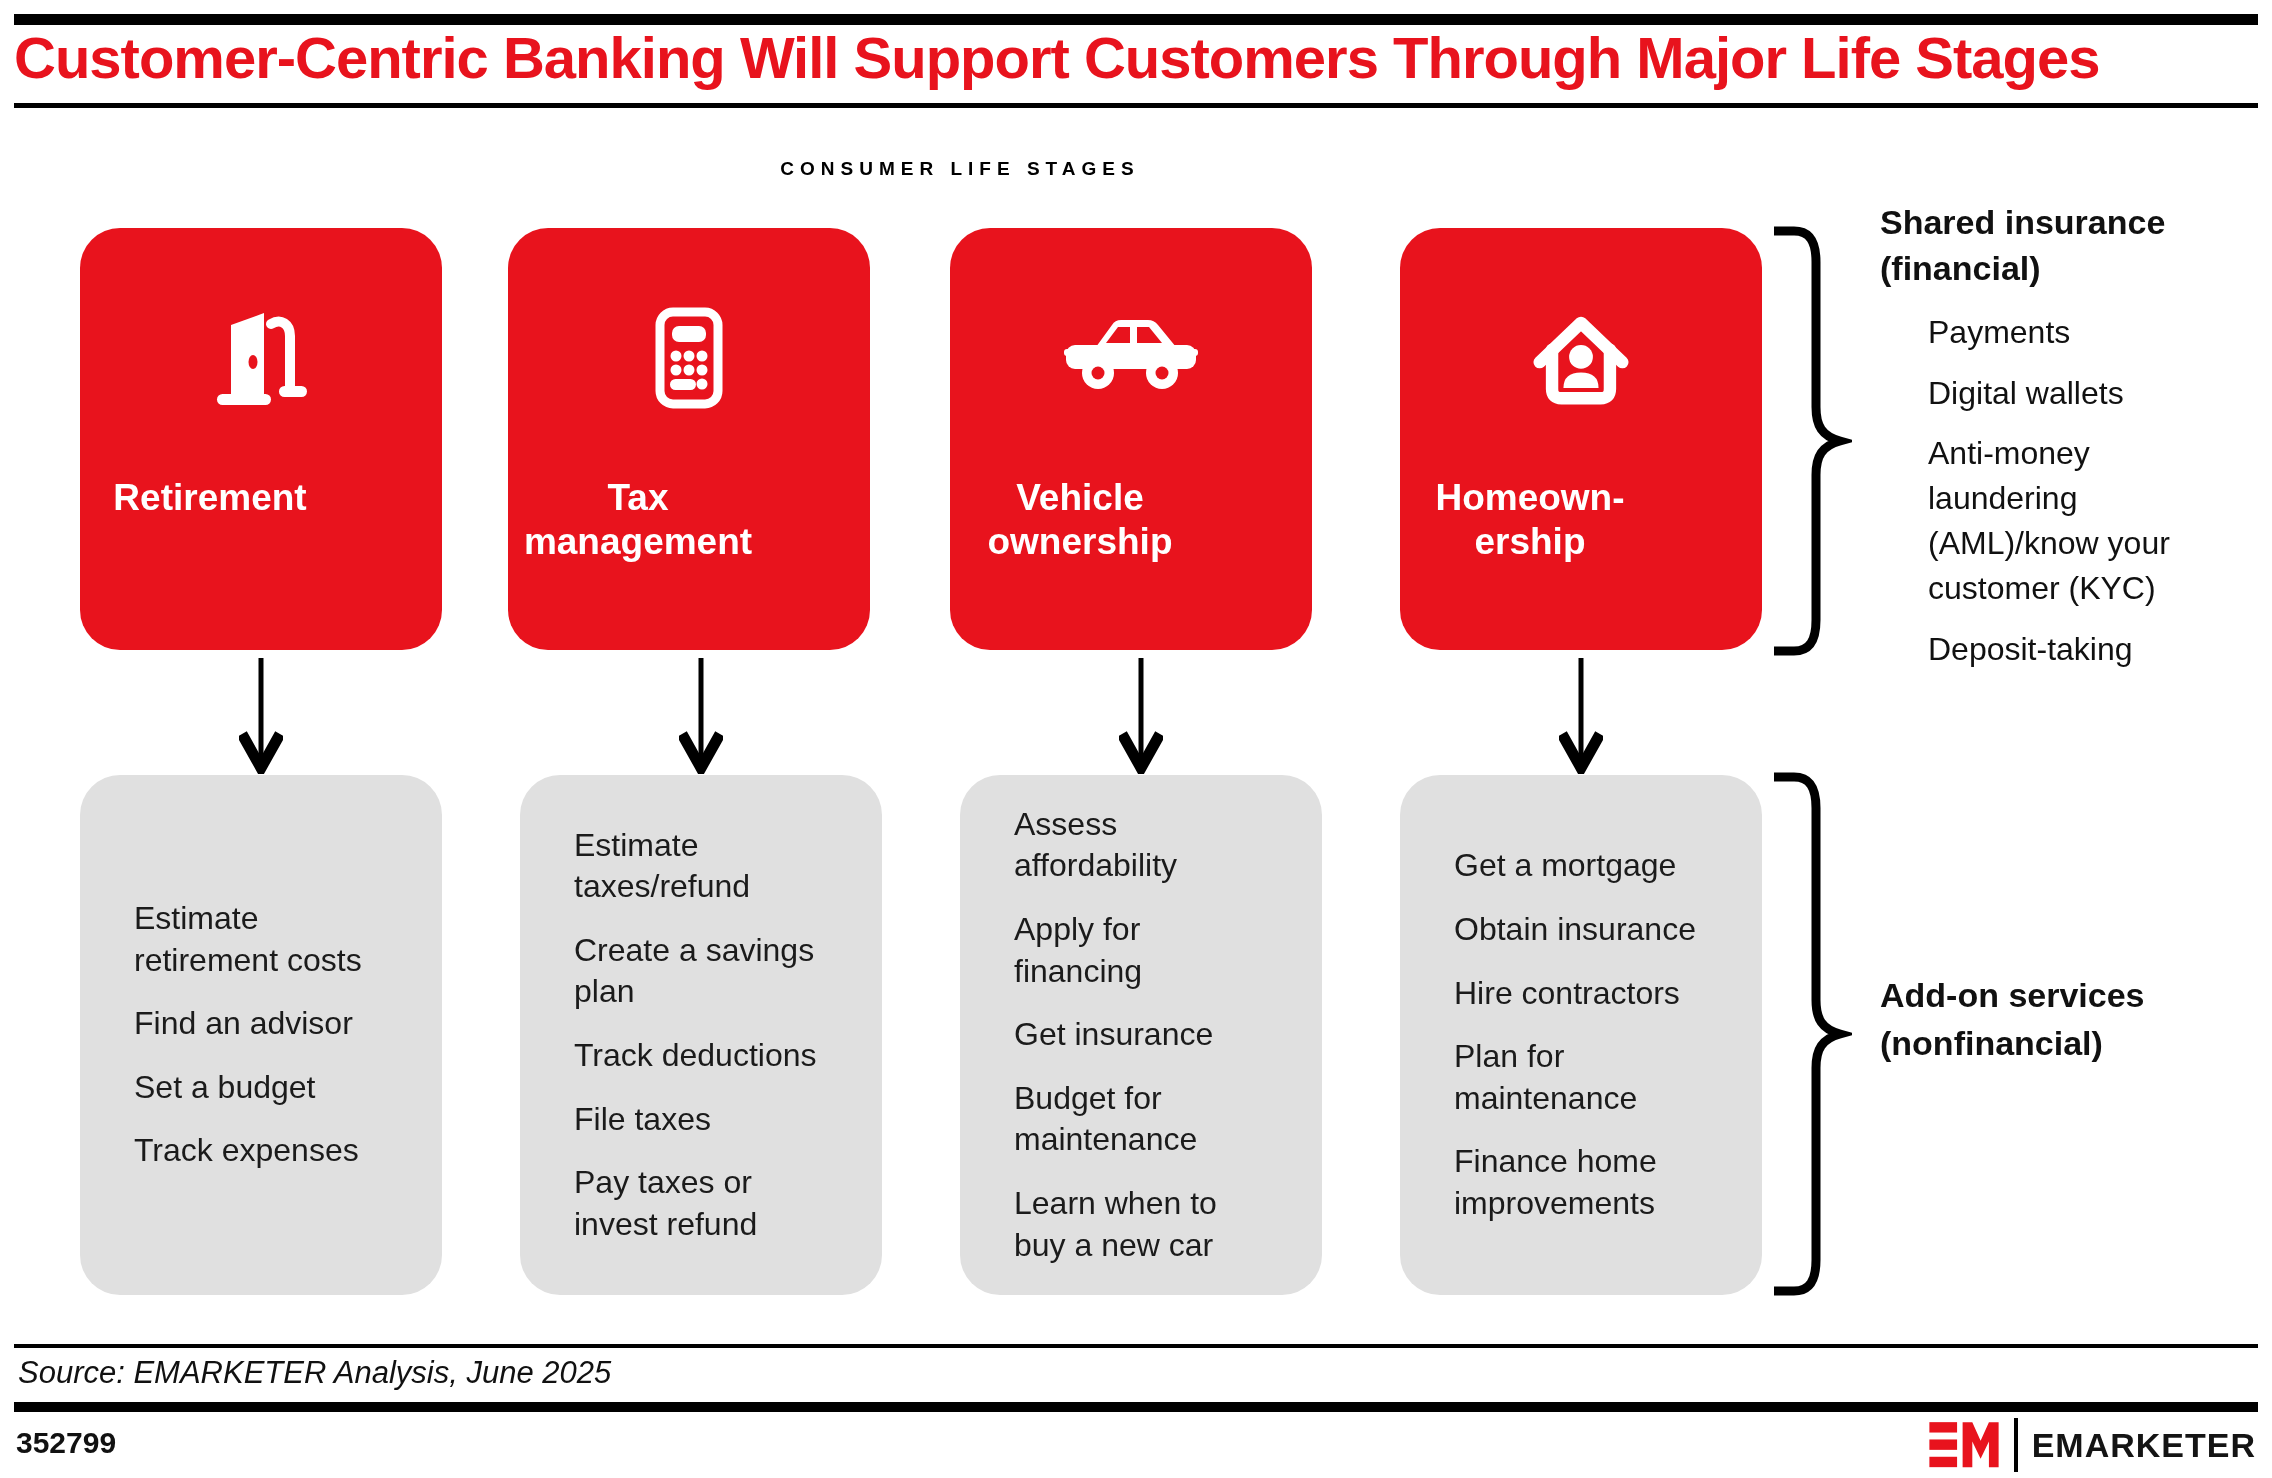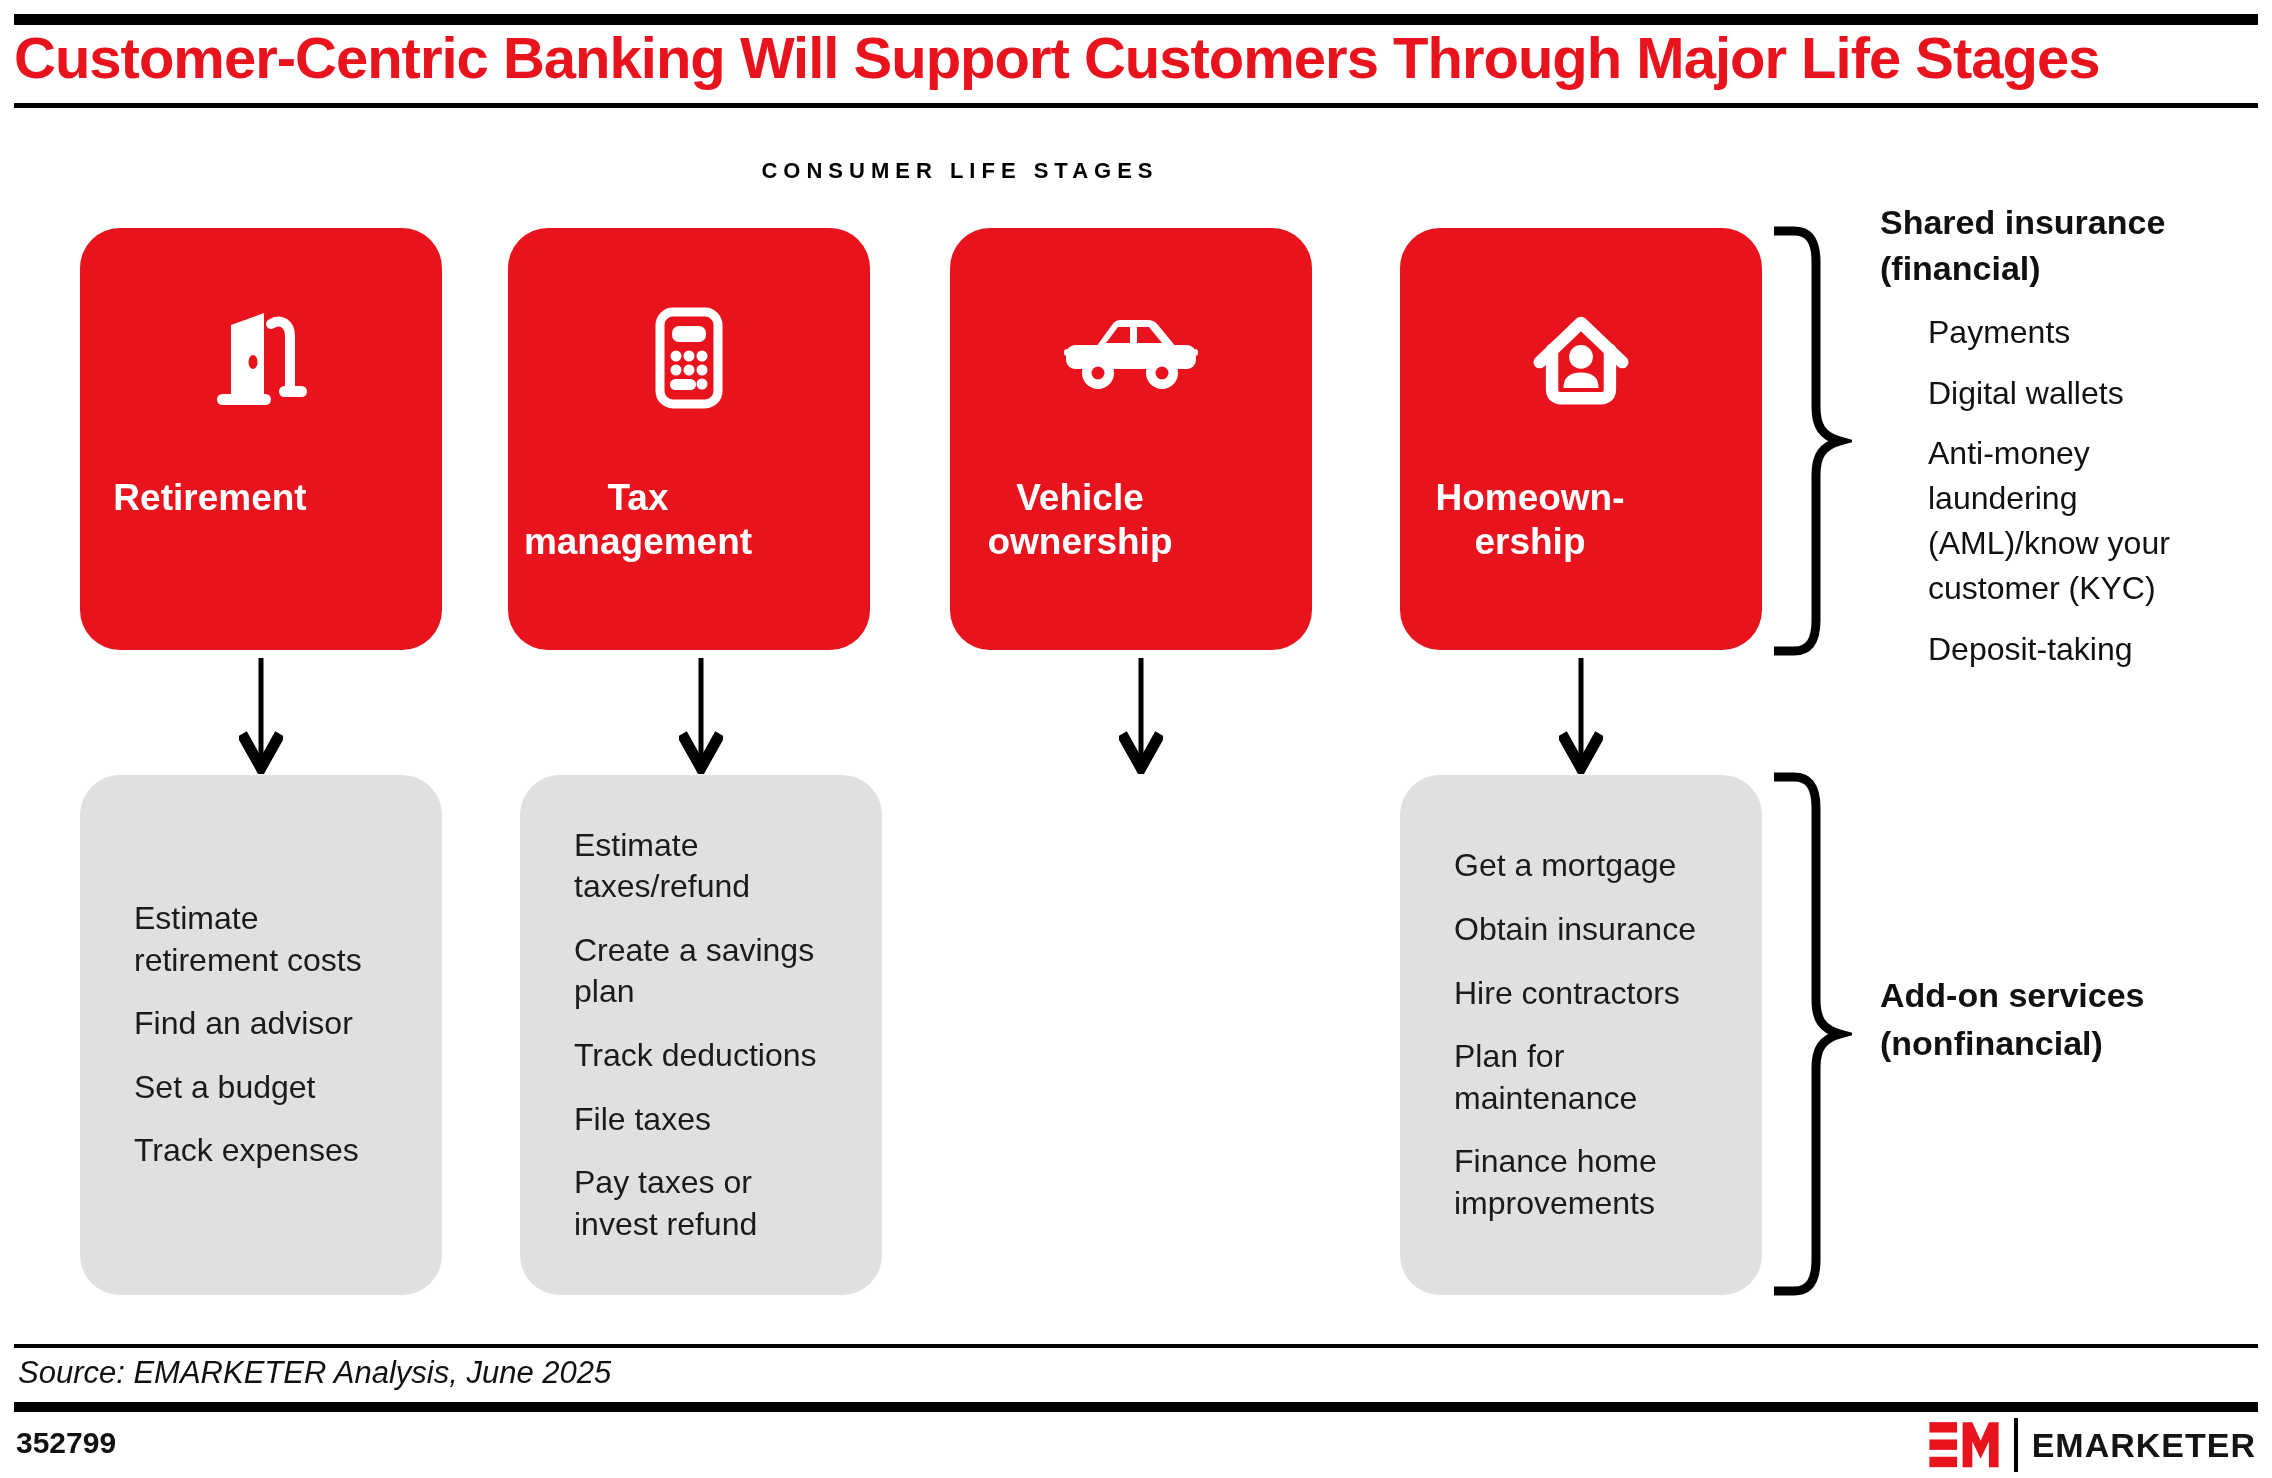--- a/index.html
+++ b/index.html
@@ -9,21 +9,21 @@
   }
   .top-bar{position:absolute;left:14px;right:14px;top:14px;height:11px;background:#000;}
   .main-title{
     position:absolute;left:14px;top:24px;width:2244px;
     font-size:58px;font-weight:bold;letter-spacing:-1px;white-space:nowrap;
     color:#E8131D;
   }
   .title-rule{position:absolute;left:14px;right:14px;top:103px;height:5px;background:#000;}
   .section-heading{
     position:absolute;left:0;top:158px;width:1920px;text-align:center;
-    font-size:22px;font-weight:bold;letter-spacing:6px;color:#000;
+    font-size:19px;font-weight:bold;letter-spacing:6px;color:#000;
   }
   
   .stage{
     position:absolute;top:228px;width:362px;height:422px;background:#E8131D;
     border-radius:40px;display:flex;flex-direction:column;
     color:#fff;
   }
   .stage.c1{left:80px;} .stage.c2{left:508px;} .stage.c3{left:938px;margin-left:12px;} .stage.c4{left:1400px;}
   .stage .icon-wrap{margin-top:60px;height:140px;display:flex;align-items:center;justify-content:center;}
   .stage .stage-label{
@@ -156,20 +156,27 @@
     <div>Set a budget</div>
     <div>Track expenses</div>
   </div>
   <div class="tasks c2">
     <div>Estimate taxes/refund</div>
     <div>Create a savings plan</div>
     <div>Track deductions</div>
     <div>File taxes</div>
     <div>Pay taxes or invest refund</div>
   </div>
+  <div class="tasks c3">
+    <div>Assess affordability</div>
+    <div>Apply for financing</div>
+    <div>Get insurance</div>
+    <div>Budget for maintenance</div>
+    <div>Learn when to buy a new car</div>
+  </div>
   <div class="tasks c4">
     <div>Get a mortgage</div>
     <div>Obtain insurance</div>
     <div>Hire contractors</div>
     <div>Plan for maintenance</div>
     <div>Finance home improvements</div>
   </div>
 
   <svg class="brace b1" width="80" height="430" viewBox="0 0 80 430">
     <path d="M2,5 L22,5 C38,5 44,16 44,36 L44,181 C44,200 50,210 68,215 C50,220 44,230 44,249 L44,394 C44,414 38,425 22,425 L2,425" fill="none" stroke="#000" stroke-width="9"></path>

